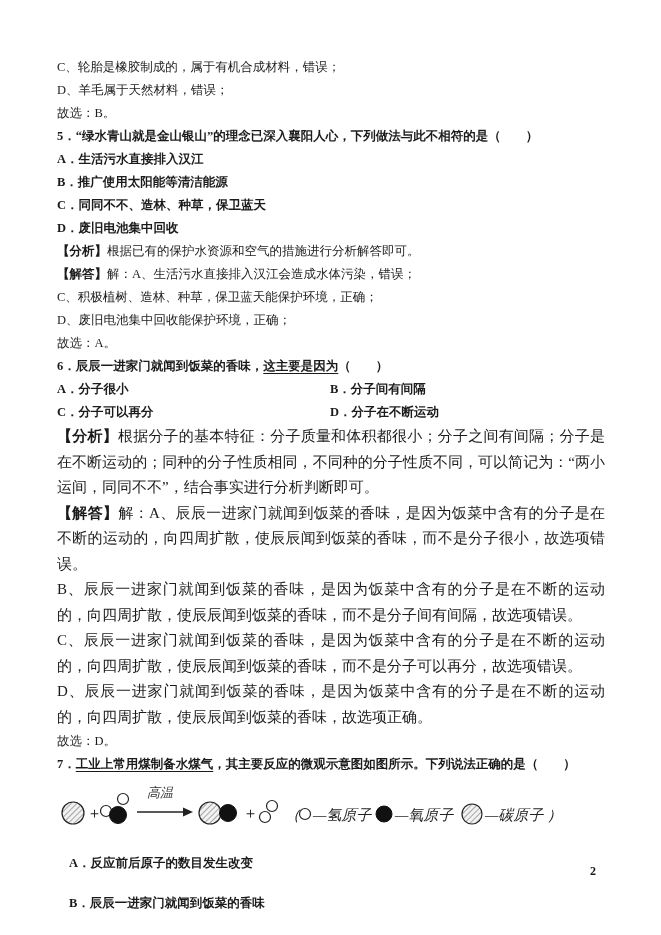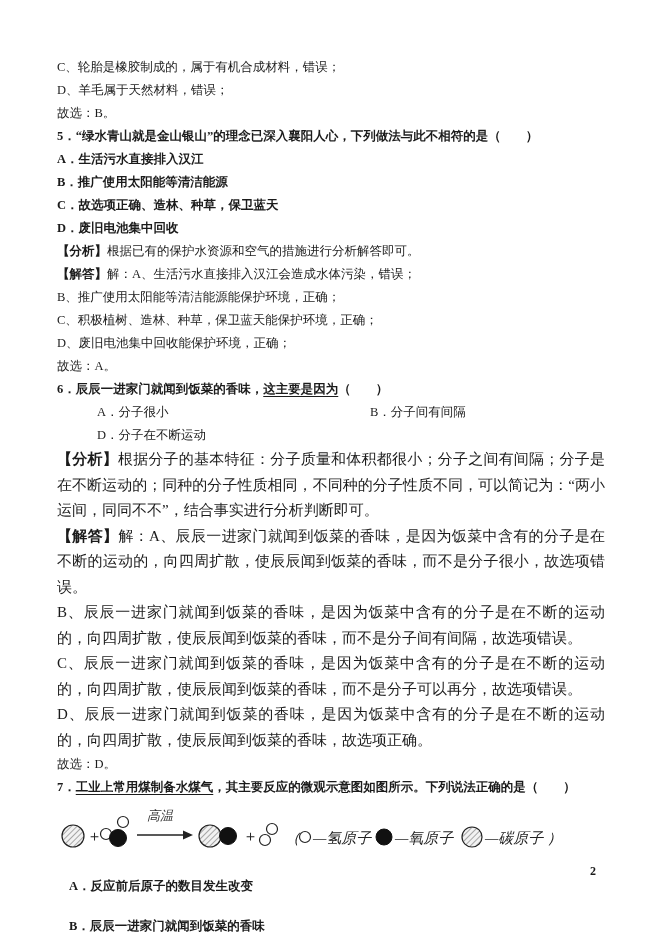--- a/index.html
+++ b/index.html
@@ -12,21 +12,21 @@
     overflow:hidden;
   }
   .content {
     position:absolute;
     left:57px; top:56px; width:548px;
   }
   .line { margin:0; font-size:12.5px; line-height:23px; text-align:justify; }
   .para { margin:0; font-size:15px; line-height:25.5px; text-align:justify; }
   .bold { font-weight:bold; }
   .u { text-decoration:underline; text-underline-offset:3px; }
-  .opt-row { display:flex; font-size:12.5px; line-height:23px; font-weight:normal;margin-left:40px; }
+  .opt-row { display:flex; font-size:12.5px; line-height:23px; font-weight:bold; }
   .opt-row .c1 { width:273px; }
   .diagram-wrap { margin:7px 0 7px 0; }
   .q7opt { margin:12px; font-size:12.5px; line-height:28px; font-weight:bold; }
   .page-num {
     position:absolute; top:864px; left:590px;
     font-size:12px; font-weight:bold;
   }
   svg .legend-text { font-family:"Liberation Serif", serif; font-style:italic; font-size:15px; fill:#222; }
   svg .cond-text { font-family:"Liberation Serif", serif; font-style:italic; font-size:13px; fill:#333; }
   svg .plus-text { font-family:"Liberation Serif", serif; font-size:15px; fill:#222; }
@@ -37,35 +37,35 @@
 <div class="page">
   <div class="content">
 
     <p class="line">C、轮胎是橡胶制成的，属于有机合成材料，错误；</p>
     <p class="line">D、羊毛属于天然材料，错误；</p>
     <p class="line">故选：B。</p>
 
     <p class="line bold">5．“绿水青山就是金山银山”的理念已深入襄阳人心，下列做法与此不相符的是（　　）</p>
     <p class="line bold">A．生活污水直接排入汉江</p>
     <p class="line bold">B．推广使用太阳能等清洁能源</p>
-    <p class="line bold">C．故选项正确、造林、种草，保卫蓝天</p>
+    <p class="line bold">C．同同不不、造林、种草，保卫蓝天</p>
     <p class="line bold">D．废旧电池集中回收</p>
     <p class="line"><span class="bold">【分析】</span><span>根据已有的保护水资源和空气的措施进行分析解答即可。</span></p>
     <p class="line"><span class="bold">【解答】</span><span>解：A、生活污水直接排入汉江会造成水体污染，错误；</span></p>
-    <p class="line">B、推广使用太阳能等清洁能源能保护环境，正确；</p>
     <p class="line">C、积极植树、造林、种草，保卫蓝天能保护环境，正确；</p>
     <p class="line">D、废旧电池集中回收能保护环境，正确；</p>
     <p class="line">故选：A。</p>
 
     <p class="line bold"><span>6．辰辰一进家门就闻到饭菜的香味，</span><span class="u">这主要是因为</span><span>（　　）</span></p>
     <div class="opt-row">
       <span class="c1">A．分子很小</span>
       <span>B．分子间有间隔</span>
     </div>
     <div class="opt-row">
+      <span class="c1">C．分子可以再分</span>
       <span>D．分子在不断运动</span>
     </div>
     <p class="para"><span class="bold">【分析】</span><span>根据分子的基本特征：分子质量和体积都很小；分子之间有间隔；分子是在不断运动的；同种的分子性质相同，不同种的分子性质不同，可以简记为：“两小运间，同同不不”，结合事实进行分析判断即可。</span></p>
     <p class="para"><span class="bold">【解答】</span><span>解：A、辰辰一进家门就闻到饭菜的香味，是因为饭菜中含有的分子是在不断的运动的，向四周扩散，使辰辰闻到饭菜的香味，而不是分子很小，故选项错误。</span></p>
     <p class="para">B、辰辰一进家门就闻到饭菜的香味，是因为饭菜中含有的分子是在不断的运动的，向四周扩散，使辰辰闻到饭菜的香味，而不是分子间有间隔，故选项错误。</p>
     <p class="para">C、辰辰一进家门就闻到饭菜的香味，是因为饭菜中含有的分子是在不断的运动的，向四周扩散，使辰辰闻到饭菜的香味，而不是分子可以再分，故选项错误。</p>
     <p class="para">D、辰辰一进家门就闻到饭菜的香味，是因为饭菜中含有的分子是在不断的运动的，向四周扩散，使辰辰闻到饭菜的香味，故选项正确。</p>
     <p class="line">故选：D。</p>
 
     <p class="line bold"><span>7．</span><span class="u">工业上常用煤制备水煤气</span><span>，其主要反应的微观示意图如图所示。下列说法正确的是（　　）</span></p>

